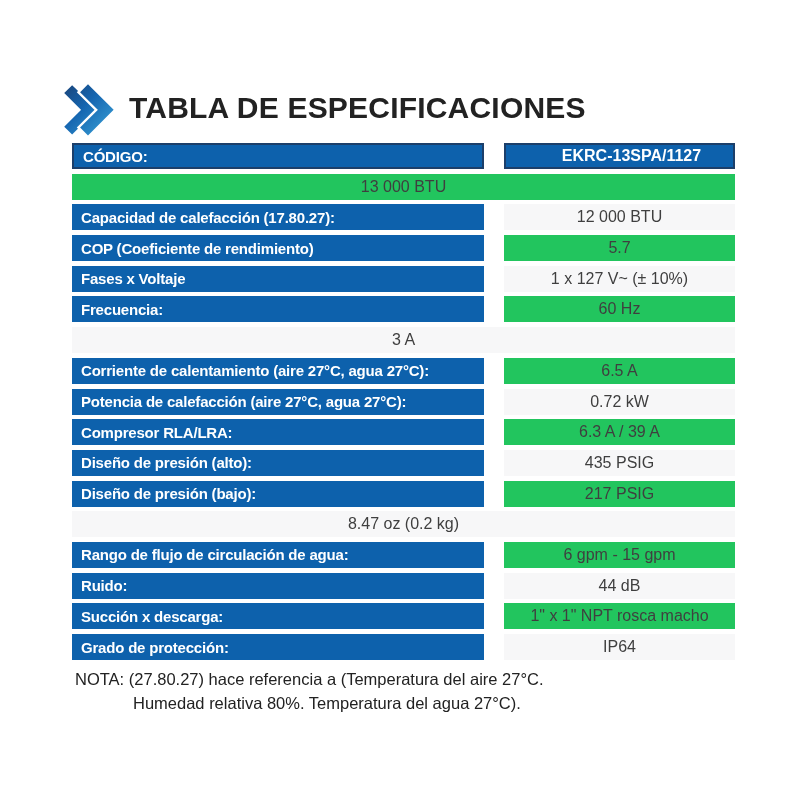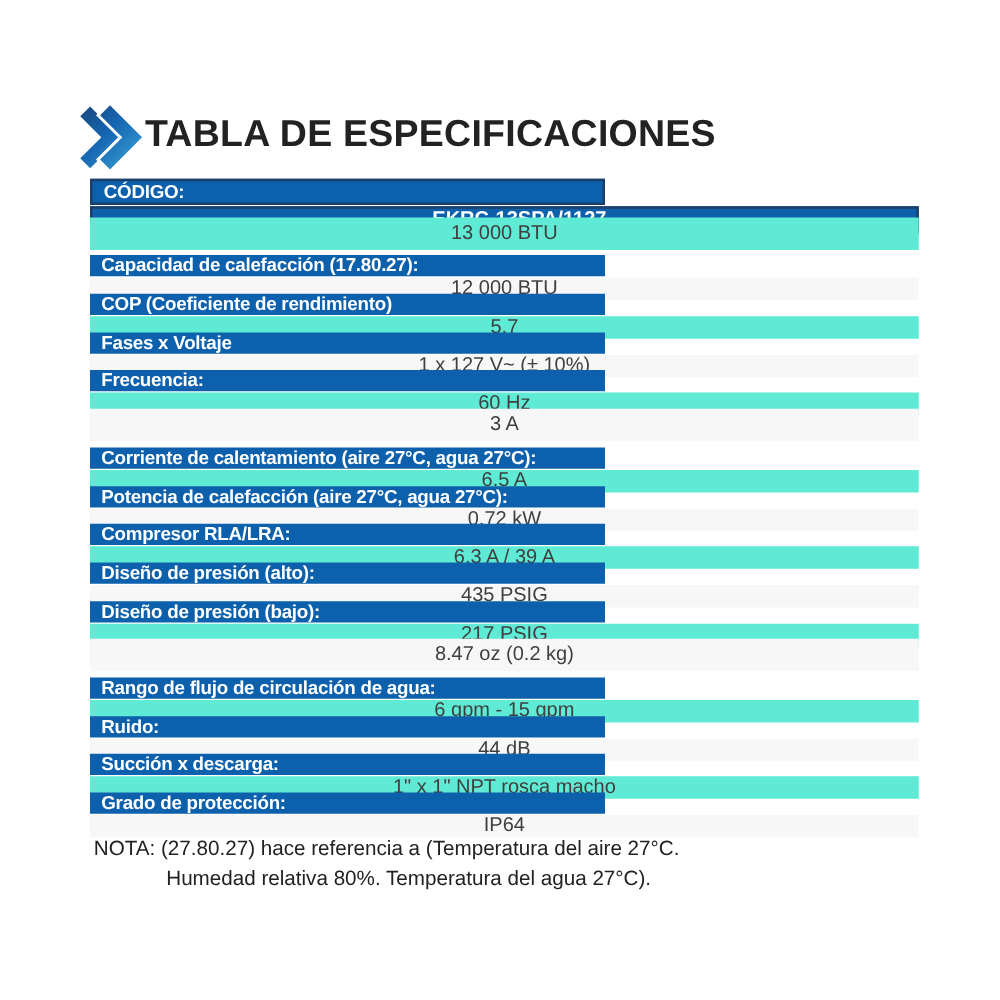--- a/index.html
+++ b/index.html
@@ -7,45 +7,45 @@
   body {
     width: 800px; height: 800px;
     font-family: "Liberation Sans", sans-serif;
     overflow: hidden;
   }
   .page { position: relative; width: 800px; height: 800px; background: #ffffff; }
 
   
   .header {
     position: absolute; left: 60px; top: 80px;
-    display: flex; align-items: center; 
+    display: flex; align-items: center; gap: 13px;
   }
   .logo { width: 56px; height: 56px; display: inline-block; flex: 0 0 auto; }
   .title {
     font-size: 30px; font-weight: 700; color: #222222;
     letter-spacing: 0.2px; white-space: nowrap;
   }
 
   
   .spec-table { position: absolute; left: 72px; top: 143px; width: 663px; }
-  .spec-row { display: flex; gap: 1px; height: 26px; margin-bottom: 4.7px; flex-direction: column; }
+  .spec-row { display: flex; gap: 20px; height: 26px; margin-bottom: 4.7px; }
   .spec-row:last-child { margin-bottom: 0; }
   .spec-label {
     width: 412px; flex: 0 0 auto;
     background: #0d61ac; color: #ffffff;
     font-weight: 700; font-size: 15px; letter-spacing: -0.2px;
     display: flex; align-items: center;
     padding-left: 9px; white-space: nowrap; overflow: hidden;
   }
   .spec-value {
     flex: 1 1 auto;
     display: flex; align-items: center; justify-content: center;
     font-size: 16px; color: #3f3f3f; white-space: nowrap;
   }
-  .spec-row.alt .spec-value { background: #5eead4; }
+  .spec-row.alt .spec-value { background: #22c55e; }
   .spec-row:not(.alt):not(.highlight) .spec-value { background: #f7f7f8; }
   .spec-row.highlight .spec-label { border: 2px solid #1c3f6a; }
   .spec-row.highlight .spec-value {
     background: #0d61ac; color: #ffffff; font-weight: 700;
     border: 2px solid #1c3f6a; font-size: 16px; padding-left: 24px;
   }
 
   
   .note {
     position: absolute; left: 75px; top: 668px;

